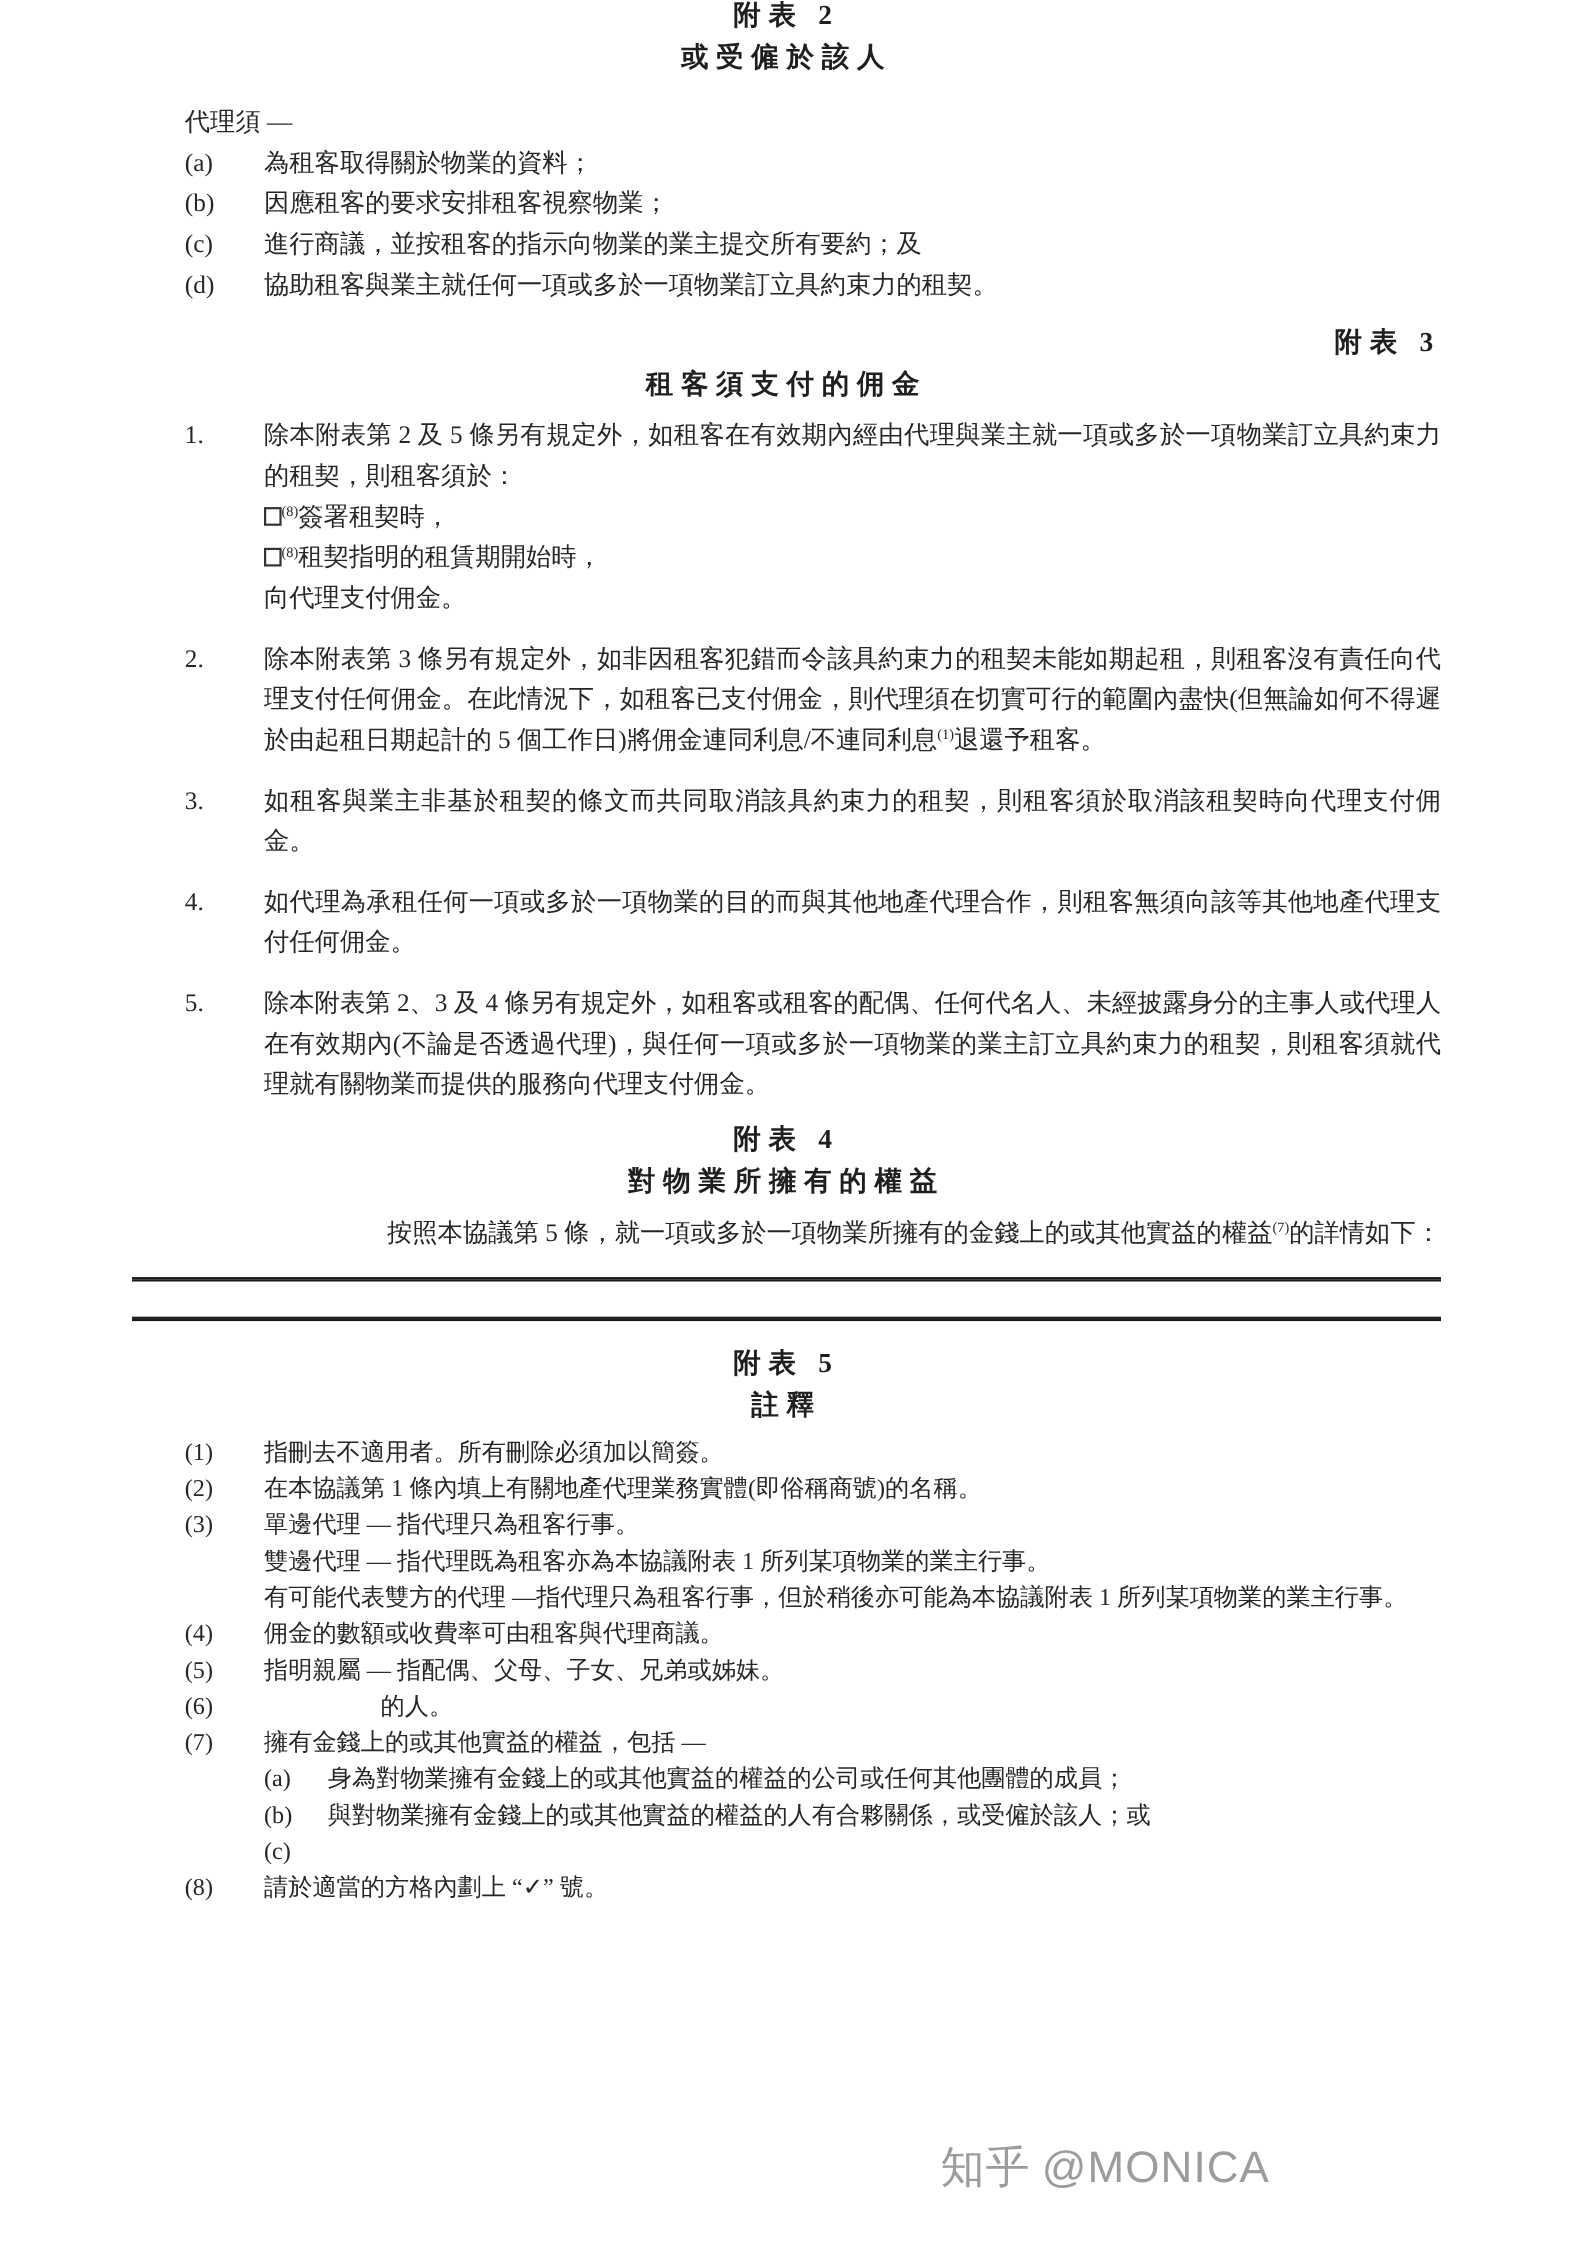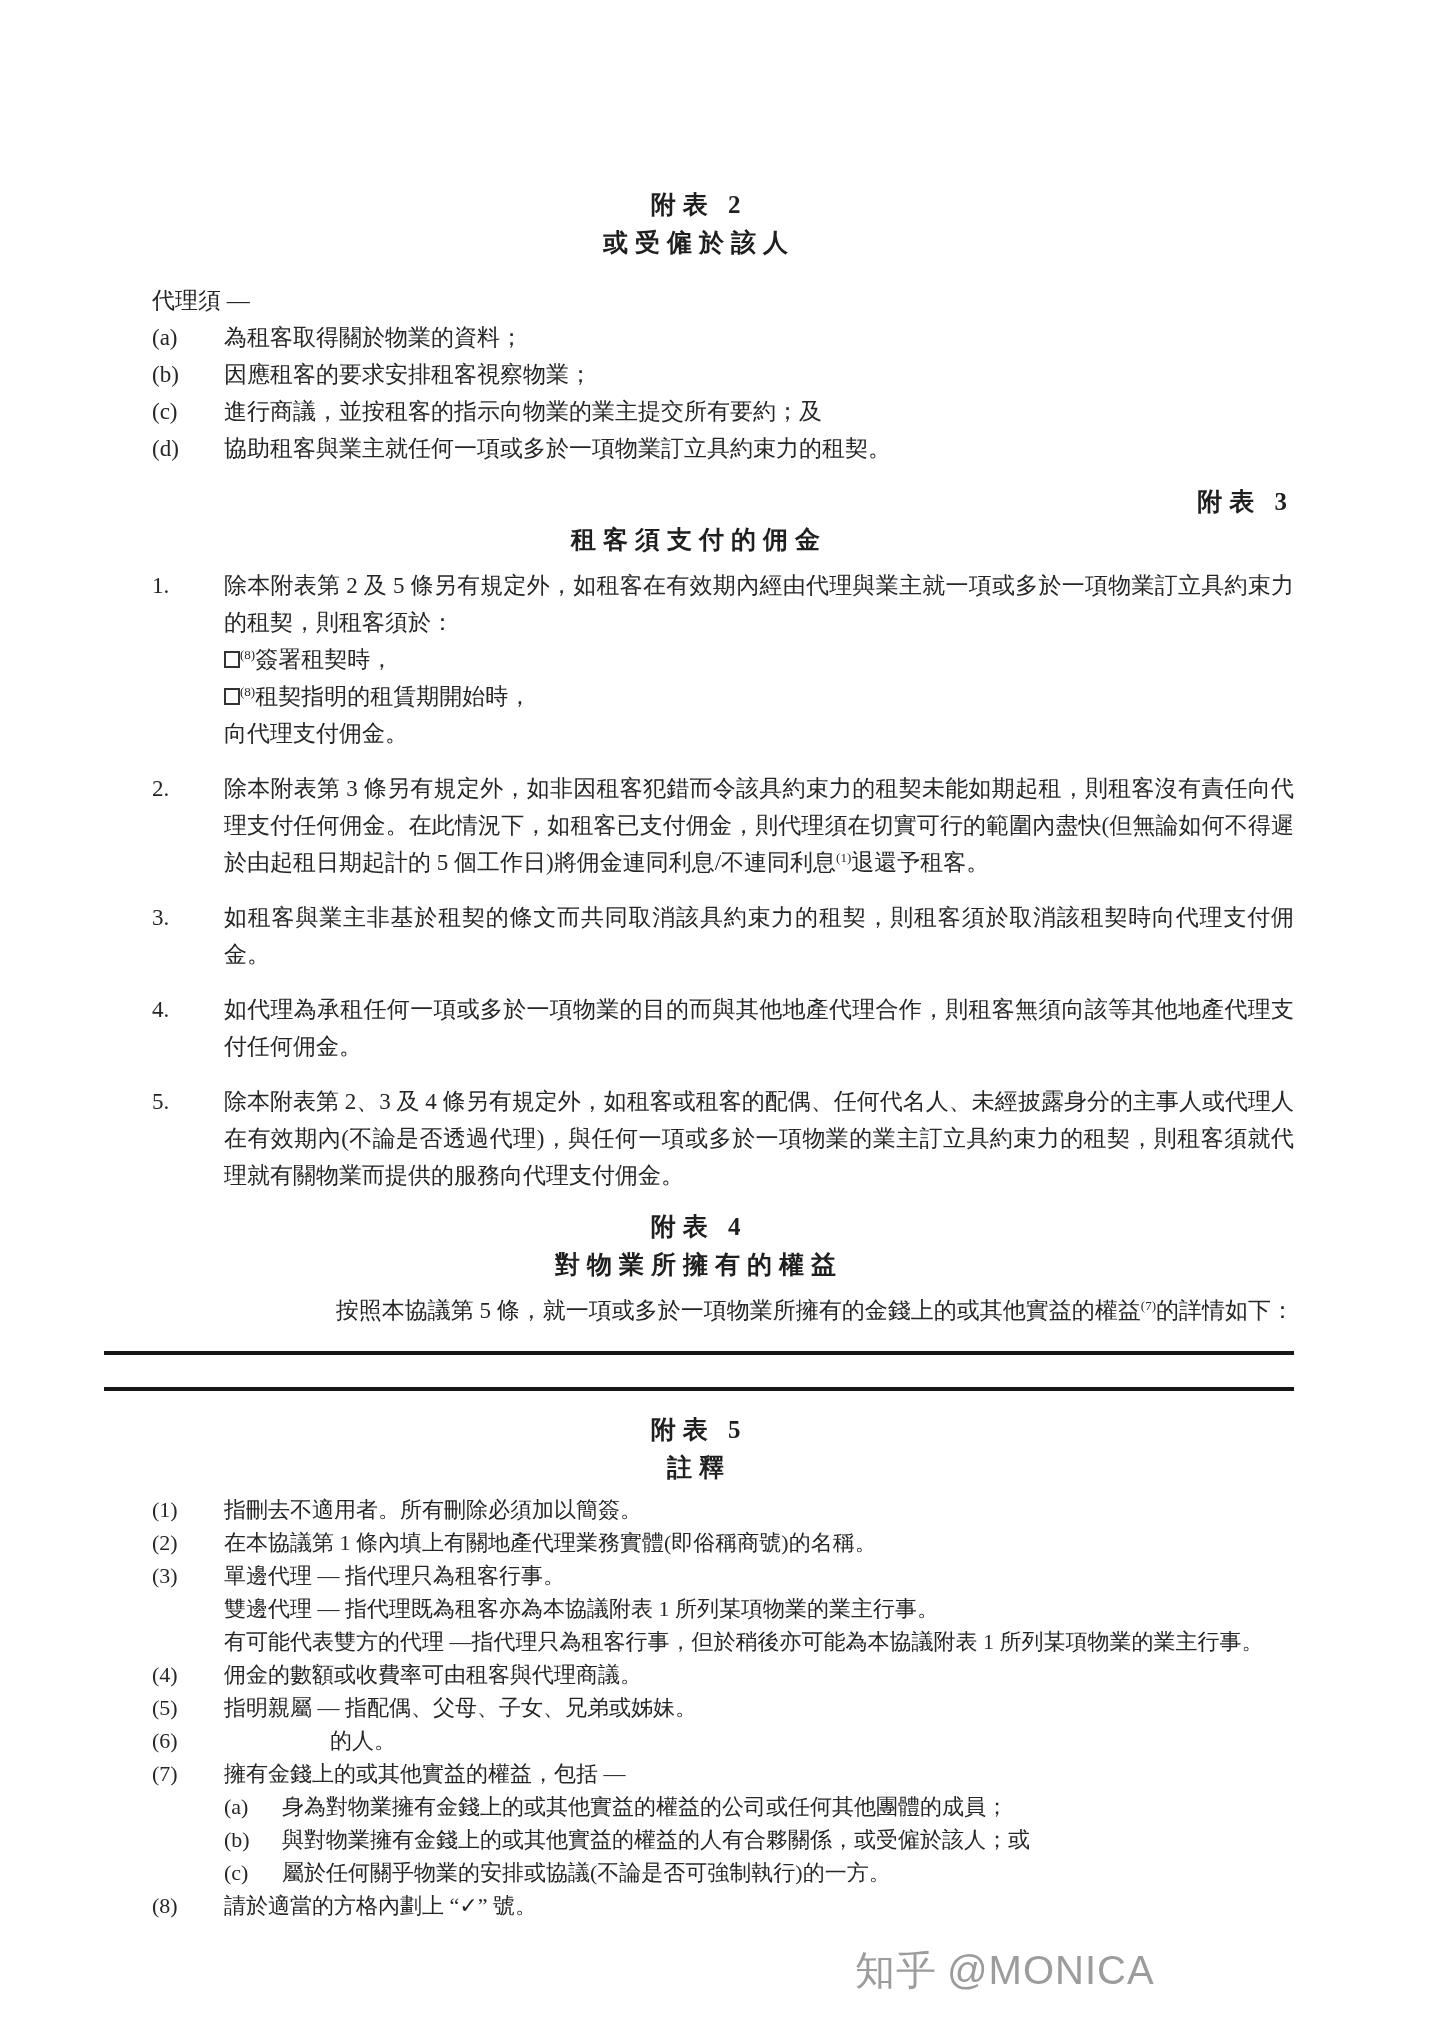--- a/index.html
+++ b/index.html
@@ -8,24 +8,23 @@
     position: relative;
     width: 1440px;
     height: 2037px;
     background: #ffffff;
     font-family: "Liberation Serif", "DejaVu Serif", serif;
     color: #262626;
     overflow: hidden;
   }
   .content {
     position: absolute;
-    left: 104px;
+    left: 120px;
     top: 0;
     width: 1190px;
-    padding-top: 190px;
   }
   .heading {
     text-align: center;
     font-weight: 700;
     font-size: 25px;
     line-height: 30px;
     letter-spacing: 7px;
     color: #1f1f1f;
   }
   .mt8  { margin-top: 8px; }
@@ -212,21 +211,20 @@
           <span class="sub">
             <span class="slbl">(a)</span>
             <span>身為對物業擁有金錢上的或其他實益的權益的公司或任何其他團體的成員；</span>
           </span>
           <span class="sub">
             <span class="slbl">(b)</span>
             <span>與對物業擁有金錢上的或其他實益的權益的人有合夥關係，或受僱於該人；或</span>
           </span>
           <span class="sub">
             <span class="slbl">(c)</span>
-            <span>屬於任何關乎物業的安排或協議(不論是否可強制執行)的一方。</span>
           </span>
         </span>
       </div>
 
       <div class="note">
         <span class="lbl">(8)</span>
         <span class="bd">請於適當的方格內劃上 “✓” 號。</span>
       </div>
 
     </div>

